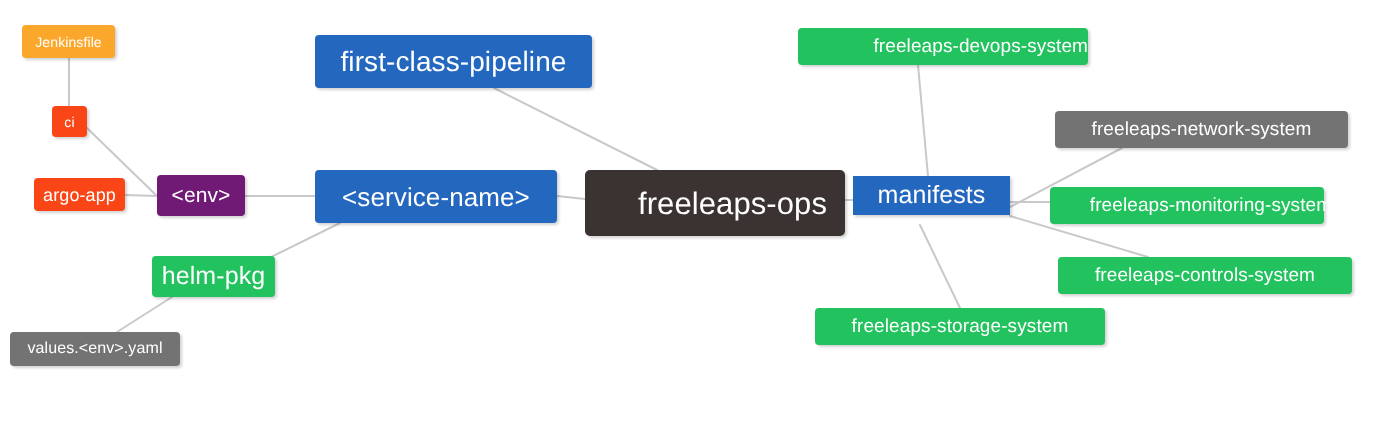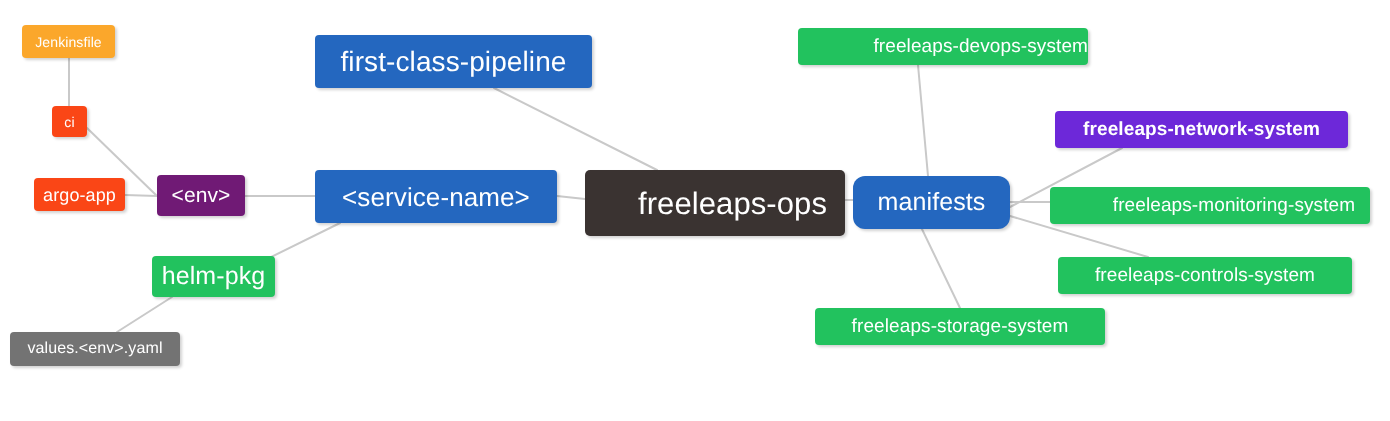--- a/index.html
+++ b/index.html
@@ -80,30 +80,30 @@
       </div>
       <div class="node" style="left: 315px; top: 35px; width: 277px; height: 53px; background: rgb(36, 103, 191); font-size: 28px; border-radius: 4px; align-items: center;">
         <span>first-class-pipeline</span>
       </div>
       <div class="node" style="left: 315px; top: 170px; width: 242px; height: 53px; background: rgb(36, 103, 191); font-size: 26px; border-radius: 4px;">
         <span>&lt;service-name&gt;</span>
       </div>
       <div class="node root" style="left: 585px; top: 170px; width: 260px; height: 66px; background: rgb(58, 51, 49); font-size: 31px; border-radius: 5px;">
         <span>freeleaps-ops</span>
       </div>
-      <div class="node" style="left: 853px; top: 176px; width: 157px; height: 53px; background: rgb(36, 103, 191); font-size: 25px; border-radius: 12px;">
+      <div class="node" style="left: 853px; top: 176px; width: 157px; height: 39px; background: rgb(36, 103, 191); font-size: 25px; border-radius: 0;">
         <span>manifests</span>
       </div>
       <div class="node" style="left: 798px; top: 28px; width: 290px; height: 37px; background: rgb(34, 194, 94); font-size: 19px; border-radius: 4px; justify-content: flex-end;">
         <span>freeleaps-devops-system</span>
       </div>
-      <div class="node" style="left: 1055px; top: 111px; width: 293px; height: 37px; background: #6d28d9; font-size: 19px; border-radius: 4px; font-weight: bold;">
+      <div class="node" style="left: 1055px; top: 111px; width: 293px; height: 37px; background: #737373; font-size: 19px; border-radius: 4px;">
         <span>freeleaps-network-system</span>
       </div>
-      <div class="node" style="left: 1050px; top: 187px; width: 320px; height: 37px; background: rgb(34, 194, 94); font-size: 19px; border-radius: 4px; padding-left: 48px;">
+      <div class="node" style="left: 1050px; top: 187px; width: 274px; height: 37px; background: rgb(34, 194, 94); font-size: 19px; border-radius: 4px; padding-left: 48px;">
         <span>freeleaps-monitoring-system</span>
       </div>
       <div class="node" style="left: 1058px; top: 257px; width: 294px; height: 37px; background: rgb(34, 194, 94); font-size: 19px; border-radius: 4px;">
         <span>freeleaps-controls-system</span>
       </div>
       <div class="node" style="left: 815px; top: 308px; width: 290px; height: 37px; background: rgb(34, 194, 94); font-size: 19px; border-radius: 4px;">
         <span>freeleaps-storage-system</span>
       </div>
     </div>
 </div>

